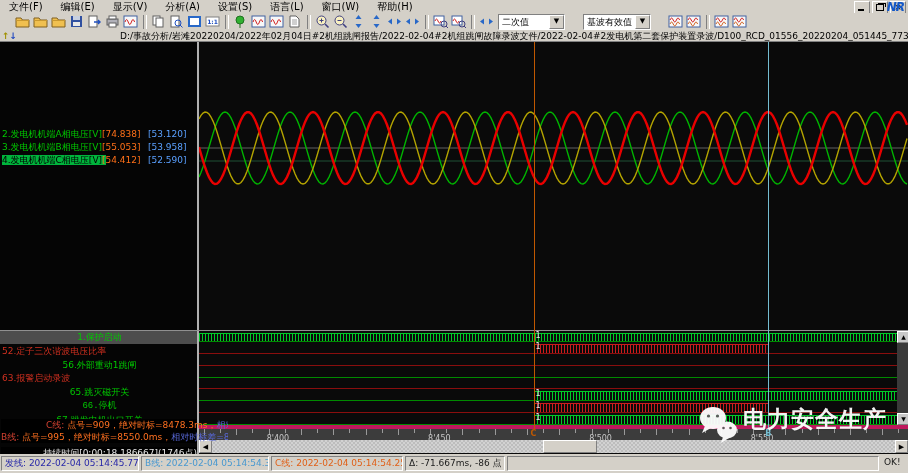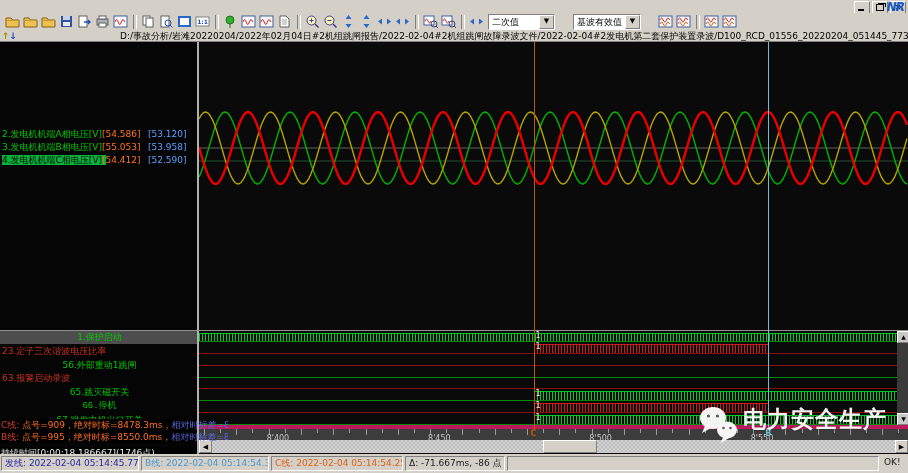--- a/index.html
+++ b/index.html
@@ -18,21 +18,21 @@
   #win-controls{position:absolute;right:2px;top:1px;display:flex;gap:2px;}
   .win-btn{width:14px;height:11px;background:#d4d0c8;position:relative;font-size:8px;
     line-height:9px;text-align:center;color:#000;}
   .glyph-min{position:absolute;left:3px;bottom:2px;width:6px;height:2px;background:#000;}
   .glyph-restore{position:absolute;left:3px;top:2px;width:6px;height:5px;border:1px solid #000;background:#d4d0c8;}
   .glyph-restore2{position:absolute;left:5px;top:1px;width:6px;height:3px;border:1px solid #000;border-bottom:none;}
   .glyph-close{position:absolute;left:0;top:0;width:14px;height:11px;line-height:10px;font-size:9px;}
 
   
   #toolbar{position:absolute;left:0;top:13px;width:908px;height:17px;background:#d4d0c8;
-    display:flex;align-items:center;padding-left:4px;box-sizing:border-box;}
+    display:flex;align-items:center;padding-left:14px;box-sizing:border-box;}
   .tb-icon{width:16px;height:15px;margin:0 1px;flex:none;display:inline-block;}
   .tb-sep{width:2px;height:14px;margin:0 3px;border-left:1px solid #808080;border-right:1px solid #fff;flex:none;}
   .tb-gap{width:14px;flex:none;}
   .tb-combo{height:14px;background:#fff;border:1px solid;border-color:#808080 #fff #fff #808080;
     font-size:9px;line-height:12px;display:flex;align-items:center;flex:none;margin:0 2px;color:#000;}
   .tb-combo .cb-text{padding:0 3px;min-width:44px;}
   .tb-combo .cb-btn{width:13px;height:12px;background:#d4d0c8;border:1px solid;
     border-color:#fff #808080 #808080 #fff;font-size:7px;line-height:11px;text-align:center;color:#000;}
   #nr-logo{position:absolute;right:4px;top:0px;font-weight:900;font-style:italic;
     font-size:12px;color:#1458c8;letter-spacing:-1px;font-family:"DejaVu Sans",sans-serif;}
@@ -106,20 +106,21 @@
   #watermark{position:absolute;left:695px;top:404px;width:213px;height:46px;z-index:20;
     display:flex;align-items:flex-start;color:#fff;opacity:0.95;}
   #wm-icon{width:48px;height:42px;flex:none;position:relative;}
   #wm-text{font-size:23px;font-weight:bold;white-space:nowrap;letter-spacing:1px;
     text-shadow:0 0 2px rgba(0,0,0,.4);}
 </style>
 </head>
 <body>
 
 <div id="menubar">
+  <span id="menu-items"><span class="menu-item">文件(F)</span><span class="menu-item">编辑(E)</span><span class="menu-item">显示(V)</span><span class="menu-item">分析(A)</span><span class="menu-item">设置(S)</span><span class="menu-item">语言(L)</span><span class="menu-item">窗口(W)</span><span class="menu-item">帮助(H)</span></span>
   <span id="win-controls">
       <span class="win-btn raised">
         <span class="glyph-min"></span>
       </span>
       <span class="win-btn raised">
         <span class="glyph-restore2"></span>
         <span class="glyph-restore"></span>
       </span>
       <span class="win-btn raised">
         <span class="glyph-close">×</span>
@@ -267,37 +268,37 @@
 <div id="nr-logo">NR</div>
 
 <div id="pathbar">
   <span id="path-arrows"><span style="color:#a09000;">↑</span><span style="color:#2048c0;">↓</span></span>
   <span id="path-text">D:/事故分析/岩滩20220204/2022年02月04日#2机组跳闸报告/2022-02-04#2机组跳闸故障录波文件/2022-02-04#2发电机第二套保护装置录波/D100_RCD_01556_20220204_051445_773_s.CFG</span>
 </div>
 
 <div id="main">
   <div id="left-panel">
     <div id="analog-list">
-        <div class="an-row" style="top: 86px; width: 195px;"><span class="an-label">2.发电机机端A相电压[V]</span><span class="an-v1">[54.586]</span><span class="an-v2">[53.120]</span></div>
+        <div class="an-row" style="top: 86px; width: 195px;"><span class="an-label">2.发电机机端A相电压[V]</span><span class="an-v1">[74.838]</span><span class="an-v2">[53.120]</span></div>
         <div class="an-row" style="top: 99px; width: 195px;"><span class="an-label">3.发电机机端B相电压[V]</span><span class="an-v1">[55.053]</span><span class="an-v2">[53.958]</span></div>
         <div class="an-row" style="top: 112px; width: 195px;"><span class="an-label selected">4.发电机机端C相电压[V]</span><span class="an-v1">[54.412]</span><span class="an-v2">[52.590]</span></div>
       </div>
     <div id="digital-list">
         <div class="dg-row dg-green selected" style="top: 289px;">1.保护启动</div>
-        <div class="dg-row dg-red" style="top: 302.8px;">23.定子三次谐波电压比率</div>
+        <div class="dg-row dg-red" style="top: 302.8px;">52.定子三次谐波电压比率</div>
         <div class="dg-row dg-green" style="top: 316.6px;">56.外部重动1跳闸</div>
         <div class="dg-row dg-red" style="top: 330.4px;">63.报警启动录波</div>
         <div class="dg-row dg-green" style="top: 344.2px;">65.跳灭磁开关</div>
         <div class="dg-row dg-green" style="top: 358px; font-family: Liberation Mono, monospace;">66.停机</div>
         <div class="dg-row dg-green" style="top: 371.8px;">67.跳发电机出口开关</div>
       </div>
     <div id="left-status">
-        <div class="lstat" style="top: 377px;"><span style="color: rgb(208, 64, 48);">C线: </span><span style="color: rgb(255, 112, 32);">点号=909，绝对时标=8478.3ms，</span><span style="color: rgb(88, 104, 216);">相对时标差=8538.3ms</span></div>
+        <div class="lstat" style="top: 377px;"><span style="color: rgb(208, 64, 48); padding-left: 45px;">C线: </span><span style="color: rgb(255, 112, 32);">点号=909，绝对时标=8478.3ms，</span><span style="color: rgb(88, 104, 216);">相对时标差=8538.3ms</span></div>
         <div class="lstat" style="top: 389px;"><span style="color: rgb(208, 64, 48);">B线: </span><span style="color: rgb(255, 112, 32);">点号=995，绝对时标=8550.0ms，</span><span style="color: rgb(88, 104, 216);">相对时标差=8610.0ms</span></div>
-        <div class="lstat" style="top: 405px;"><span style="color: rgb(232, 232, 232);">持续时间[0:00:18.186667](1746点)</span></div>
+        <div class="lstat" style="top: 405px; text-align: right;"><span style="color: rgb(232, 232, 232);">持续时间[0:00:18.186667](1746点)</span></div>
       </div>
   </div>
   <div id="divider-v"></div>
 
   <div id="wave-area">
     <svg id="wave-svg" width="709" height="288">
         <line x1="0" y1="106" x2="709" y2="106" stroke="#606060" stroke-width="1"></line>
         <line x1="0" y1="119" x2="709" y2="119" stroke="#1e5034" stroke-width="1"></line>
         <polyline points="0,135.1 2,130.5 4,125.0 6,118.8 8,112.1 10,105.1 12,98.2 14,91.6 16,85.5 18,80.2 20,75.9 22,72.7 24,70.7 26,70.0 28,70.7 30,72.7 32,75.9 34,80.2 36,85.5 38,91.6 40,98.2 42,105.1 44,112.1 46,118.8 48,125.0 50,130.5 52,135.1 54,138.6 56,141.0 58,142.0 60,141.6 62,140.0 64,137.0 66,132.9 68,127.9 70,122.0 72,115.5 74,108.6 76,101.7 78,94.9 80,88.5 82,82.8 84,77.9 86,74.1 88,71.5 90,70.2 92,70.2 94,71.5 96,74.1 98,77.9 100,82.8 102,88.5 104,94.9 106,101.7 108,108.6 110,115.5 112,122.0 114,127.9 116,132.9 118,137.0 120,140.0 122,141.6 124,142.0 126,141.0 128,138.6 130,135.1 132,130.5 134,125.0 136,118.8 138,112.1 140,105.1 142,98.2 144,91.6 146,85.5 148,80.2 150,75.9 152,72.7 154,70.7 156,70.0 158,70.7 160,72.7 162,75.9 164,80.2 166,85.5 168,91.6 170,98.2 172,105.1 174,112.1 176,118.8 178,125.0 180,130.5 182,135.1 184,138.6 186,141.0 188,142.0 190,141.6 192,140.0 194,137.0 196,132.9 198,127.9 200,122.0 202,115.5 204,108.6 206,101.7 208,94.9 210,88.5 212,82.8 214,77.9 216,74.1 218,71.5 220,70.2 222,70.2 224,71.5 226,74.1 228,77.9 230,82.8 232,88.5 234,94.9 236,101.7 238,108.6 240,115.5 242,122.0 244,127.9 246,132.9 248,137.0 250,140.0 252,141.6 254,142.0 256,141.0 258,138.6 260,135.1 262,130.5 264,125.0 266,118.8 268,112.1 270,105.1 272,98.2 274,91.6 276,85.5 278,80.2 280,75.9 282,72.7 284,70.7 286,70.0 288,70.7 290,72.7 292,75.9 294,80.2 296,85.5 298,91.6 300,98.2 302,105.1 304,112.1 306,118.8 308,125.0 310,130.5 312,135.1 314,138.6 316,141.0 318,142.0 320,141.6 322,140.0 324,137.0 326,132.9 328,127.9 330,122.0 332,115.5 334,108.6 336,101.7 338,94.9 340,88.5 342,82.8 344,77.9 346,74.1 348,71.5 350,70.2 352,70.2 354,71.5 356,74.1 358,77.9 360,82.8 362,88.5 364,94.9 366,101.7 368,108.6 370,115.5 372,122.0 374,127.9 376,132.9 378,137.0 380,140.0 382,141.6 384,142.0 386,141.0 388,138.6 390,135.1 392,130.5 394,125.0 396,118.8 398,112.1 400,105.1 402,98.2 404,91.6 406,85.5 408,80.2 410,75.9 412,72.7 414,70.7 416,70.0 418,70.7 420,72.7 422,75.9 424,80.2 426,85.5 428,91.6 430,98.2 432,105.1 434,112.1 436,118.8 438,125.0 440,130.5 442,135.1 444,138.6 446,141.0 448,142.0 450,141.6 452,140.0 454,137.0 456,132.9 458,127.9 460,122.0 462,115.5 464,108.6 466,101.7 468,94.9 470,88.5 472,82.8 474,77.9 476,74.1 478,71.5 480,70.2 482,70.2 484,71.5 486,74.1 488,77.9 490,82.8 492,88.5 494,94.9 496,101.7 498,108.6 500,115.5 502,122.0 504,127.9 506,132.9 508,137.0 510,140.0 512,141.6 514,142.0 516,141.0 518,138.6 520,135.1 522,130.5 524,125.0 526,118.8 528,112.1 530,105.1 532,98.2 534,91.6 536,85.5 538,80.2 540,75.9 542,72.7 544,70.7 546,70.0 548,70.7 550,72.7 552,75.9 554,80.2 556,85.5 558,91.6 560,98.2 562,105.1 564,112.1 566,118.8 568,125.0 570,130.5 572,135.1 574,138.6 576,141.0 578,142.0 580,141.6 582,140.0 584,137.0 586,132.9 588,127.9 590,122.0 592,115.5 594,108.6 596,101.7 598,94.9 600,88.5 602,82.8 604,77.9 606,74.1 608,71.5 610,70.2 612,70.2 614,71.5 616,74.1 618,77.9 620,82.8 622,88.5 624,94.9 626,101.7 628,108.6 630,115.5 632,122.0 634,127.9 636,132.9 638,137.0 640,140.0 642,141.6 644,142.0 646,141.0 648,138.6 650,135.1 652,130.5 654,125.0 656,118.8 658,112.1 660,105.1 662,98.2 664,91.6 666,85.5 668,80.2 670,75.9 672,72.7 674,70.7 676,70.0 678,70.7 680,72.7 682,75.9 684,80.2 686,85.5 688,91.6 690,98.2 692,105.1 694,112.1 696,118.8 698,125.0 700,130.5 702,135.1 704,138.6 706,141.0 708,142.0 " fill="none" stroke="#00b400" stroke-width="1.4"></polyline>
         <polyline points="0,76.9 2,73.4 4,71.0 6,70.0 8,70.4 10,72.0 12,75.0 14,79.1 16,84.1 18,90.0 20,96.5 22,103.4 24,110.3 26,117.1 28,123.5 30,129.2 32,134.1 34,137.9 36,140.5 38,141.8 40,141.8 42,140.5 44,137.9 46,134.1 48,129.2 50,123.5 52,117.1 54,110.3 56,103.4 58,96.5 60,90.0 62,84.1 64,79.1 66,75.0 68,72.0 70,70.4 72,70.0 74,71.0 76,73.4 78,76.9 80,81.5 82,87.0 84,93.2 86,99.9 88,106.9 90,113.8 92,120.4 94,126.5 96,131.8 98,136.1 100,139.3 102,141.3 104,142.0 106,141.3 108,139.3 110,136.1 112,131.8 114,126.5 116,120.4 118,113.8 120,106.9 122,99.9 124,93.2 126,87.0 128,81.5 130,76.9 132,73.4 134,71.0 136,70.0 138,70.4 140,72.0 142,75.0 144,79.1 146,84.1 148,90.0 150,96.5 152,103.4 154,110.3 156,117.1 158,123.5 160,129.2 162,134.1 164,137.9 166,140.5 168,141.8 170,141.8 172,140.5 174,137.9 176,134.1 178,129.2 180,123.5 182,117.1 184,110.3 186,103.4 188,96.5 190,90.0 192,84.1 194,79.1 196,75.0 198,72.0 200,70.4 202,70.0 204,71.0 206,73.4 208,76.9 210,81.5 212,87.0 214,93.2 216,99.9 218,106.9 220,113.8 222,120.4 224,126.5 226,131.8 228,136.1 230,139.3 232,141.3 234,142.0 236,141.3 238,139.3 240,136.1 242,131.8 244,126.5 246,120.4 248,113.8 250,106.9 252,99.9 254,93.2 256,87.0 258,81.5 260,76.9 262,73.4 264,71.0 266,70.0 268,70.4 270,72.0 272,75.0 274,79.1 276,84.1 278,90.0 280,96.5 282,103.4 284,110.3 286,117.1 288,123.5 290,129.2 292,134.1 294,137.9 296,140.5 298,141.8 300,141.8 302,140.5 304,137.9 306,134.1 308,129.2 310,123.5 312,117.1 314,110.3 316,103.4 318,96.5 320,90.0 322,84.1 324,79.1 326,75.0 328,72.0 330,70.4 332,70.0 334,71.0 336,73.4 338,76.9 340,81.5 342,87.0 344,93.2 346,99.9 348,106.9 350,113.8 352,120.4 354,126.5 356,131.8 358,136.1 360,139.3 362,141.3 364,142.0 366,141.3 368,139.3 370,136.1 372,131.8 374,126.5 376,120.4 378,113.8 380,106.9 382,99.9 384,93.2 386,87.0 388,81.5 390,76.9 392,73.4 394,71.0 396,70.0 398,70.4 400,72.0 402,75.0 404,79.1 406,84.1 408,90.0 410,96.5 412,103.4 414,110.3 416,117.1 418,123.5 420,129.2 422,134.1 424,137.9 426,140.5 428,141.8 430,141.8 432,140.5 434,137.9 436,134.1 438,129.2 440,123.5 442,117.1 444,110.3 446,103.4 448,96.5 450,90.0 452,84.1 454,79.1 456,75.0 458,72.0 460,70.4 462,70.0 464,71.0 466,73.4 468,76.9 470,81.5 472,87.0 474,93.2 476,99.9 478,106.9 480,113.8 482,120.4 484,126.5 486,131.8 488,136.1 490,139.3 492,141.3 494,142.0 496,141.3 498,139.3 500,136.1 502,131.8 504,126.5 506,120.4 508,113.8 510,106.9 512,99.9 514,93.2 516,87.0 518,81.5 520,76.9 522,73.4 524,71.0 526,70.0 528,70.4 530,72.0 532,75.0 534,79.1 536,84.1 538,90.0 540,96.5 542,103.4 544,110.3 546,117.1 548,123.5 550,129.2 552,134.1 554,137.9 556,140.5 558,141.8 560,141.8 562,140.5 564,137.9 566,134.1 568,129.2 570,123.5 572,117.1 574,110.3 576,103.4 578,96.5 580,90.0 582,84.1 584,79.1 586,75.0 588,72.0 590,70.4 592,70.0 594,71.0 596,73.4 598,76.9 600,81.5 602,87.0 604,93.2 606,99.9 608,106.9 610,113.8 612,120.4 614,126.5 616,131.8 618,136.1 620,139.3 622,141.3 624,142.0 626,141.3 628,139.3 630,136.1 632,131.8 634,126.5 636,120.4 638,113.8 640,106.9 642,99.9 644,93.2 646,87.0 648,81.5 650,76.9 652,73.4 654,71.0 656,70.0 658,70.4 660,72.0 662,75.0 664,79.1 666,84.1 668,90.0 670,96.5 672,103.4 674,110.3 676,117.1 678,123.5 680,129.2 682,134.1 684,137.9 686,140.5 688,141.8 690,141.8 692,140.5 694,137.9 696,134.1 698,129.2 700,123.5 702,117.1 704,110.3 706,103.4 708,96.5 " fill="none" stroke="#b4a400" stroke-width="1.4"></polyline>

